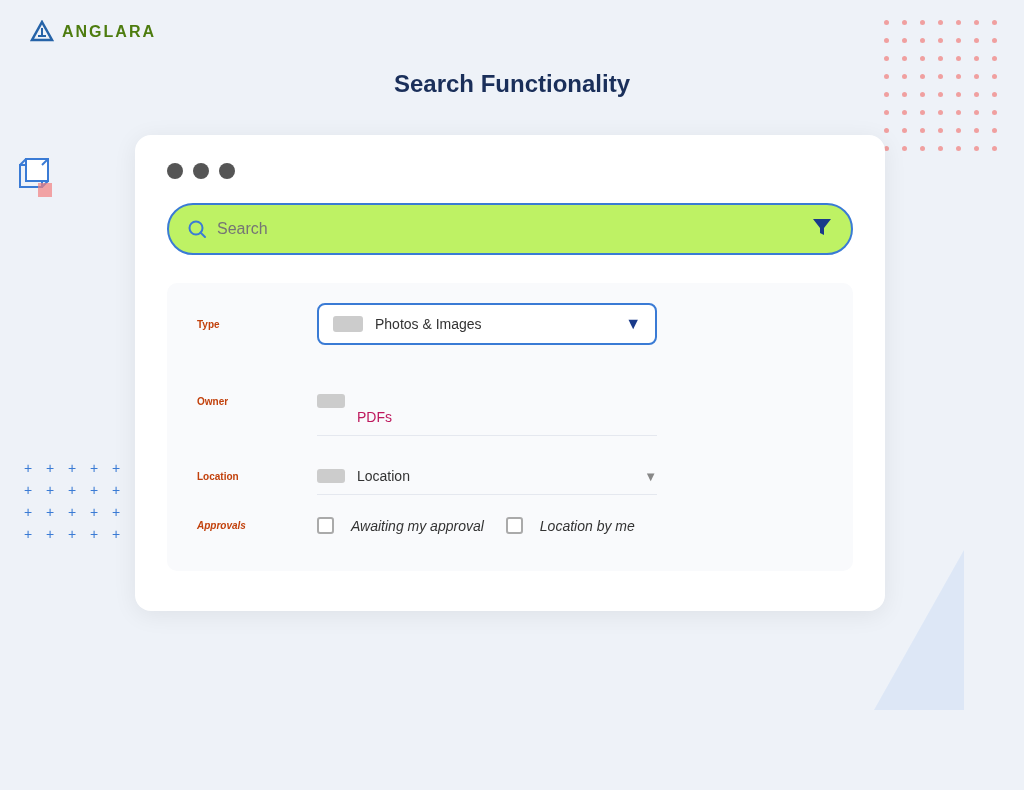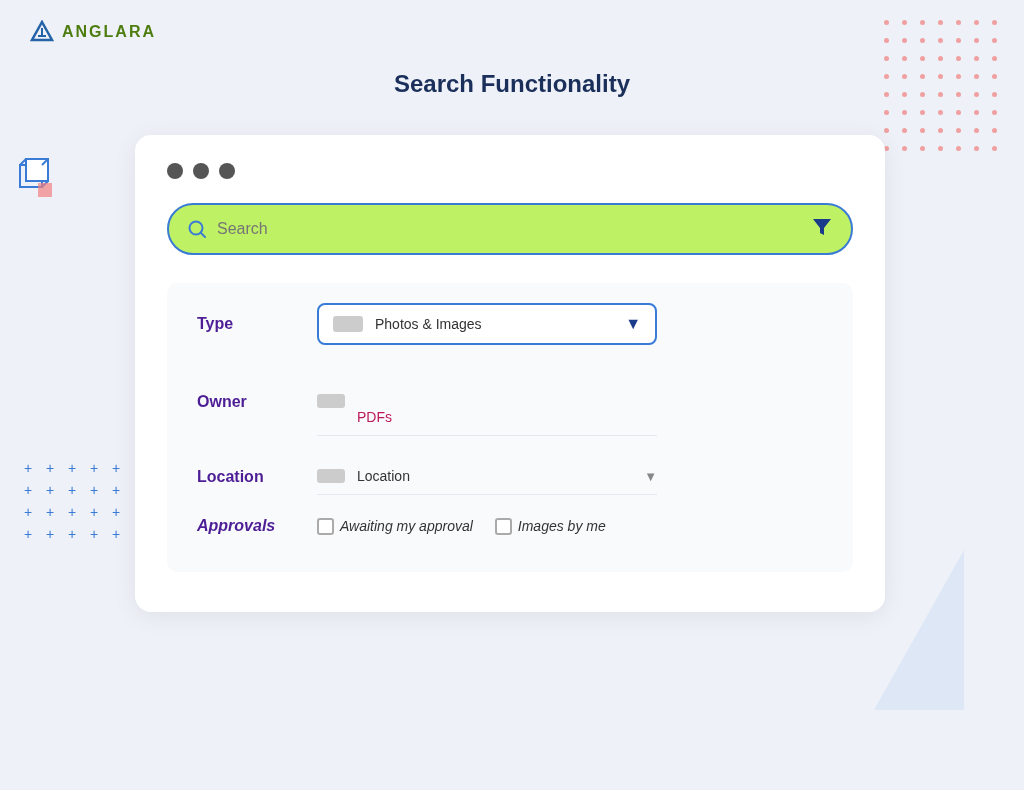--- a/index.html
+++ b/index.html
@@ -168,23 +168,23 @@
       align-items: center;
       margin-bottom: 22px;
     }
     .filter-row:last-child {
       margin-bottom: 9px;
       font-style: italic;
     }
 
     .filter-label {
       width: 120px;
-      font-size: 16px;
+      font-size: 10px;
       font-weight: 700;
-      color: #4c1d95;
+      color: #c2410c;
       flex-shrink: 0;
     }
 
     .filter-control {
       flex: 1;
     }
 
     
     .type-dropdown {
       display: flex;
@@ -262,21 +262,21 @@
 
     
     .approvals-options {
       display: flex;
       align-items: center;
       gap: 22px;
     }
     .approval-option {
       display: flex;
       align-items: center;
-      gap: 6px;
+      gap: 17px;
       cursor: pointer;
     }
     .approval-checkbox {
       width: 17px;
       height: 17px;
       border: 2px solid #aaa;
       border-radius: 3px;
       background: white;
       cursor: pointer;
     }
@@ -467,21 +467,21 @@
     <div class="filter-row">
       <div class="filter-label">Approvals</div>
       <div class="filter-control">
         <div class="approvals-options">
           <div class="approval-option">
             <div class="approval-checkbox"></div>
             <span class="approval-label">Awaiting my approval</span>
           </div>
           <div class="approval-option">
             <div class="approval-checkbox"></div>
-            <span class="approval-label">Images by me</span>
+            <span class="approval-label">Location by me</span>
           </div>
         </div>
       </div>
     </div>
 
   </div>
 
 </div>
 
 </body></html>

